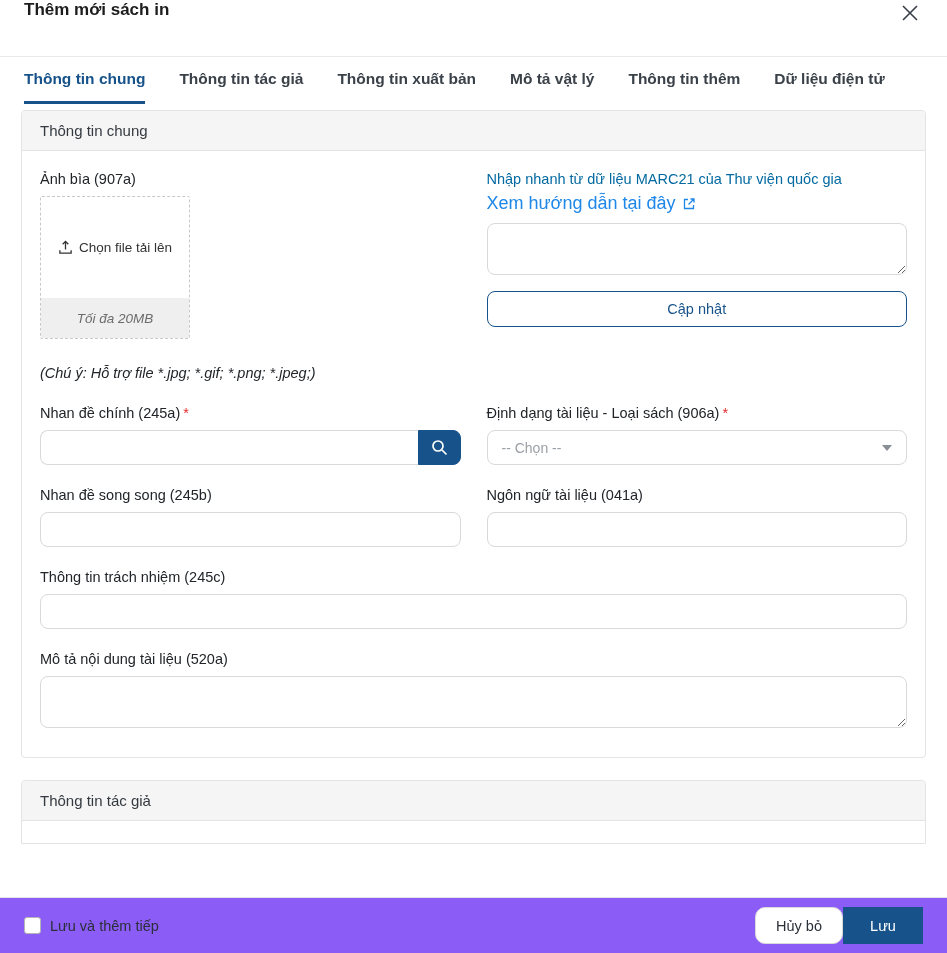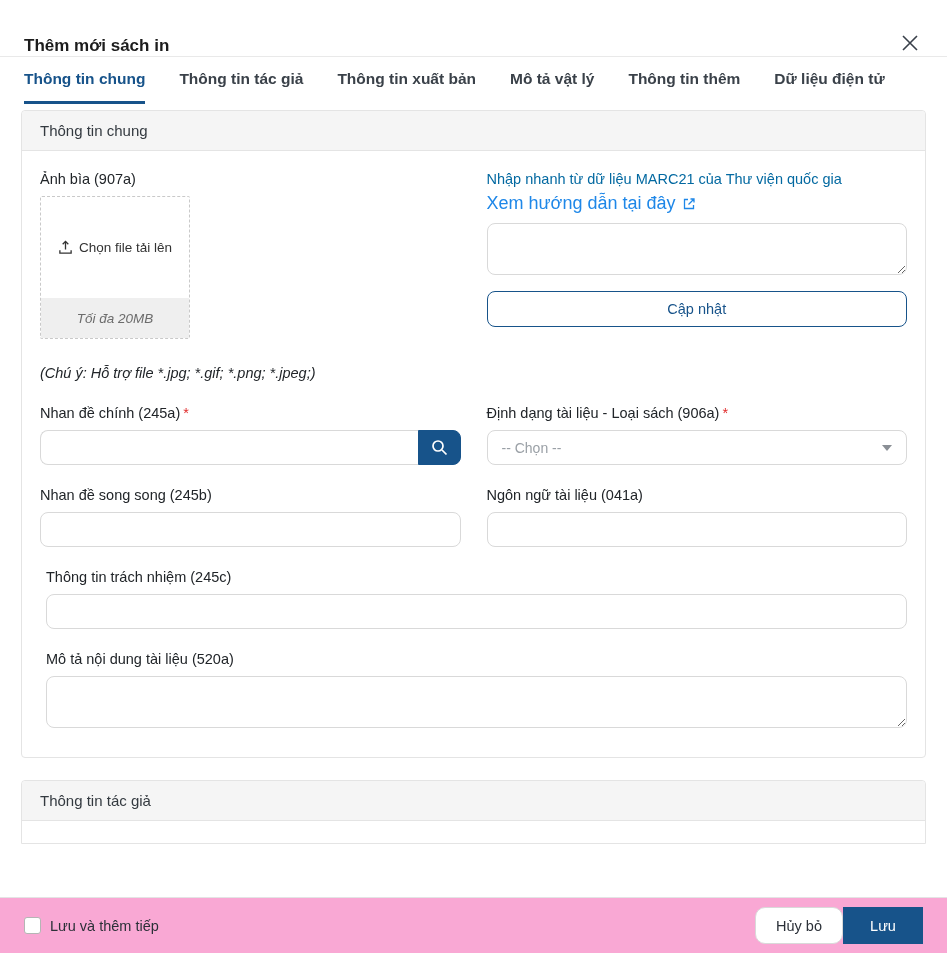--- a/index.html
+++ b/index.html
@@ -9,21 +9,21 @@
     color: #212529;
     background: #fff;
     overflow: hidden;
     font-size: 14px;
   }
   .modal { display: flex; flex-direction: column; height: 953px; background: #fff; }
 
   
   .modal-header {
     height: 57px; flex: 0 0 57px;
-    display: flex; align-items: flex-end; justify-content: space-between;
+    display: flex; align-items: flex-start; justify-content: space-between;
     padding: 0 24px;
     border-bottom: 1px solid #e9e9e9;
   }
   .modal-title { font-size: 17px; font-weight: bold; color: #1c1c1c; }
   .close-btn { background: none; border: none; cursor: pointer; padding: 4px; display: flex; }
   .close-btn svg { width: 18px; height: 18px; stroke: #39404a; }
 
   
   .tabs {
     display: flex; gap: 34px; padding: 0 24px;
@@ -42,21 +42,21 @@
 
   .card { border: 1px solid #e4e4e4; border-radius: 4px; background: #fff; margin-bottom: 22px; }
   .card-header {
     background: #f5f5f5; border-bottom: 1px solid #e4e4e4;
     padding: 11px 18px; font-size: 15px; color: #343a40;
     border-radius: 4px 4px 0 0;
   }
   .card-body { padding: 20px 18px 26px 18px; }
 
   .form-grid { display: grid; grid-template-columns: 1fr 1fr; column-gap: 26px; }
-  .full { grid-column: 1 / -1; margin-left: 6px; }
+  .full { grid-column: 1 / -1; }
   .field { margin-bottom: 22px; }
   .field-label { display: block; font-size: 14.5px; color: #212529; margin-bottom: 9px; }
   .req { color: #e02b2b; margin-left: 3px; }
 
   .text-input, .textarea, .select-box {
     width: 100%; border: 1px solid #d9d9d9; border-radius: 8px;
     font-family: "Liberation Sans", sans-serif; font-size: 14px; color: #212529;
     background: #fff;
   }
   .text-input { height: 35px; padding: 0 12px; }
@@ -107,21 +107,21 @@
 
   
   .card.stub { margin-bottom: 0; border-radius: 4px 4px 0 0; }
   .card.stub .stub-body { height: 22px; }
 
   
   .modal-footer {
     flex: 0 0 56px; height: 56px;
     border-top: 1px solid #e4e4e4;
     display: flex; align-items: center; justify-content: space-between;
-    padding: 0 24px; background: #f9a8d4;
+    padding: 0 24px; background: #8b5cf6;
   }
   .chk-row { display: flex; align-items: center; gap: 9px; cursor: pointer; }
   .chk { width: 17px; height: 17px; border: 1px solid #b5b5b5; border-radius: 3px; background: #fff; cursor: pointer; appearance: none; }
   .chk-label { font-size: 14.5px; color: #2b3038; }
   .footer-btns { display: flex; }
   .btn {
     height: 37px; border-radius: 0; font-size: 14.5px; cursor: pointer;
     font-family: "Liberation Sans", sans-serif; padding: 0 20px;
   }
   .btn-cancel { background: #fff; border: 1px solid #d9d9d9; color: #2b3038; border-radius: 10px; }

